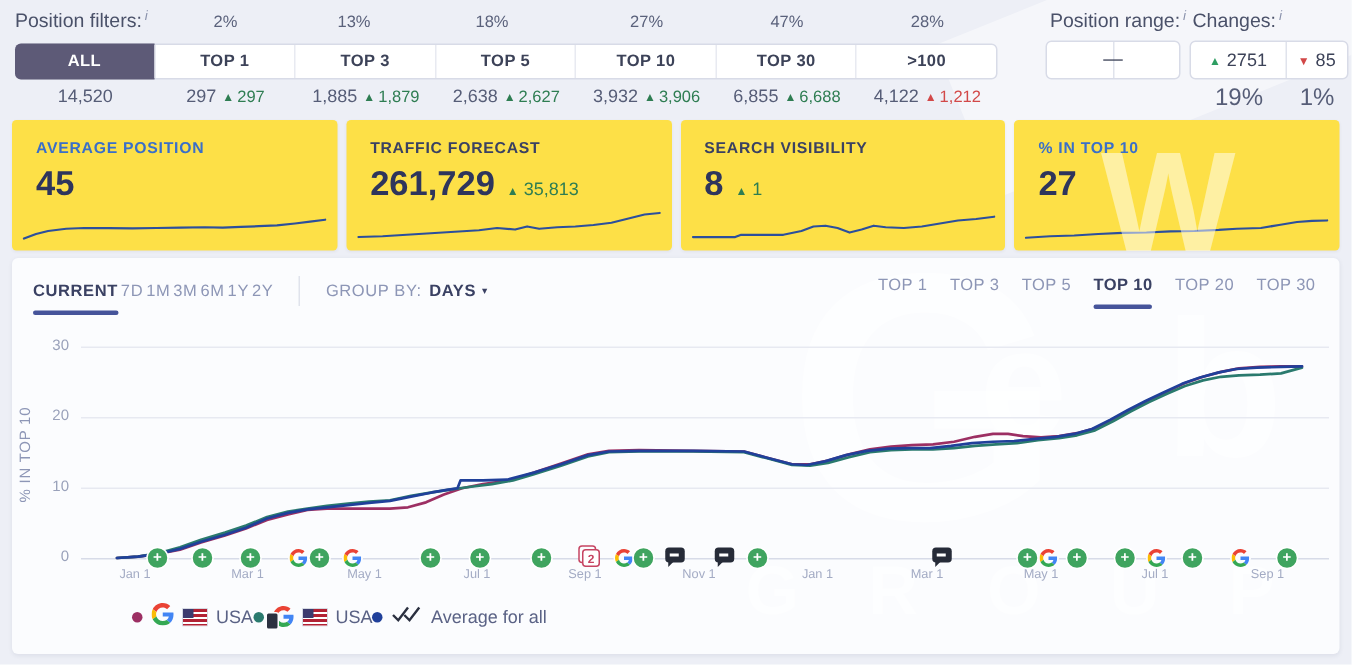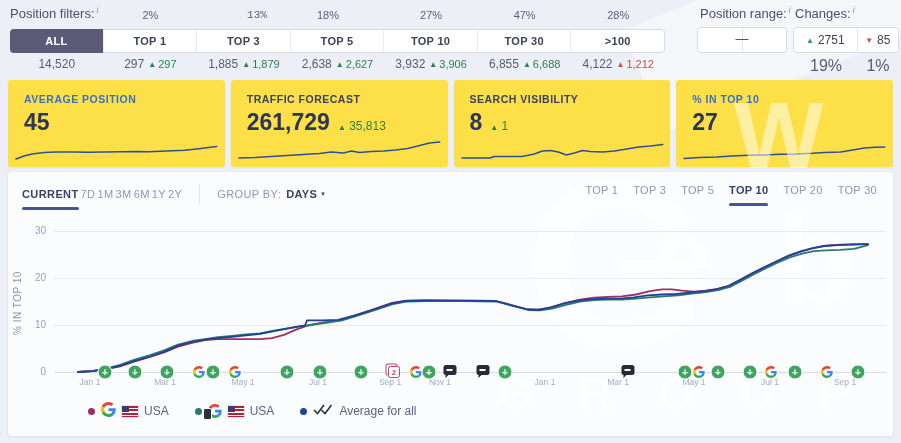--- a/index.html
+++ b/index.html
@@ -93,41 +93,41 @@
   .mk-google{width:14px;height:14px;border-radius:50%;background:#fbfcfe;display:flex;align-items:center;justify-content:center;}
   .mk-comment{width:13px;height:10px;background:#262b38;border-radius:2.5px;margin-top:-2px;}
   .mk-comment::before{content:"";position:absolute;left:3px;top:4px;width:6px;height:1.5px;background:#fff;}
   .mk-comment::after{content:"";position:absolute;left:2px;bottom:-3px;width:0;height:0;
                      border-top:4px solid #262b38;border-right:4px solid transparent;}
   .mk-notes{width:12px;height:12px;background:#fff;border:1.5px solid #c64462;border-radius:2.5px;color:#c64462;
             font-size:8px;font-weight:bold;display:flex;align-items:center;justify-content:center;box-sizing:border-box;
             box-shadow:-2.5px -2.5px 0 -1px #fbfcfe,-2.5px -2.5px 0 0 #c64462;}
   .xdate{position:absolute;top:205px;transform:translateX(-50%);font-size:8.5px;color:#a3abc4;z-index:2;white-space:nowrap;}
 
-  .legend{position:absolute;left:80px;top:230px;display:flex;align-items:center;gap:26px;z-index:2;}
+  .legend{position:absolute;left:80px;top:230px;display:flex;align-items:center;z-index:2;}
   .litem{display:flex;align-items:center;gap:6px;font-size:12px;color:#5a6285;}
   .ldot{width:7px;height:7px;border-radius:50%;}
   .usa-flag{width:16px;height:11px;position:relative;flex:none;
             background:repeating-linear-gradient(180deg,#b22234 0 1.7px,#fff 1.7px 3.4px);
             box-shadow:0 0 0 .5px #c9cdd9;}
   .usa-flag::after{content:"";position:absolute;left:0;top:0;width:7px;height:6px;background:#3c3b6e;}
   .gmob{position:relative;display:inline-flex;}
   .gphone{position:absolute;left:-5px;top:4px;width:7px;height:10px;background:#2b3040;
           border:1.5px solid #fbfcfe;border-radius:2px;box-sizing:content-box;}
 </style>
 </head>
 <body>
 
 <div class="page" data-interactable="false">
   <div class="stripe stripe1" data-interactable="false"></div>
 
   <div class="toplabel lab-filters" data-interactable="false"><span data-interactable="false">Position filters:</span><sup class="info" data-interactable="true">i</sup></div>
   <div id="pcts" data-interactable="false">
       <div class="pct" data-interactable="false" style="left: 150.357px;">2%</div>
-      <div class="pct" data-interactable="false" style="left: 257px; font-family: Liberation Mono, monospace;">13%</div>
+      <div class="pct" data-interactable="false" style="left: 236px;">13%</div>
       <div class="pct" data-interactable="false" style="left: 328px;">18%</div>
       <div class="pct" data-interactable="false" style="left: 431.071px; text-align: center;">27%</div>
       <div class="pct" data-interactable="false" style="left: 524.643px;">47%</div>
       <div class="pct" data-interactable="false" style="left: 618.214px;">28%</div>
     </div>
   <div class="tabbar" id="ftabs" data-interactable="false">
       <div class="ftab active" data-interactable="true">ALL</div>
       <div class="ftab" data-interactable="true">TOP 1</div>
       <div class="ftab" data-interactable="true">TOP 3</div>
       <div class="ftab" data-interactable="true">TOP 5</div>
@@ -322,21 +322,21 @@
           </svg>
         </div>
         <div class="mk mk-plus" data-interactable="true" style="left: 850px;">+</div>
       </div>
     <div id="xdates" data-interactable="false">
         <div class="xdate" data-interactable="false" style="left: 82px;">Jan 1</div>
         <div class="xdate" data-interactable="false" style="left: 157px;">Mar 1</div>
         <div class="xdate" data-interactable="false" style="left: 235px;">May 1</div>
         <div class="xdate" data-interactable="false" style="left: 310px;">Jul 1</div>
         <div class="xdate" data-interactable="false" style="left: 382px;">Sep 1</div>
-        <div class="xdate" data-interactable="false" style="left: 432px;">Nov 1</div>
+        <div class="xdate" data-interactable="false" style="left: 458px;">Nov 1</div>
         <div class="xdate" data-interactable="false" style="left: 537px;">Jan 1</div>
         <div class="xdate" data-interactable="false" style="left: 610px;">Mar 1</div>
         <div class="xdate" data-interactable="false" style="left: 686px;">May 1</div>
         <div class="xdate" data-interactable="false" style="left: 762px;">Jul 1</div>
         <div class="xdate" data-interactable="false" style="left: 837px;">Sep 1</div>
       </div>
 
     <div class="legend" id="legend" data-interactable="false">
         <div class="litem" data-interactable="true">
           <span class="ldot" data-interactable="false" style="background: rgb(156, 47, 99);"></span>

